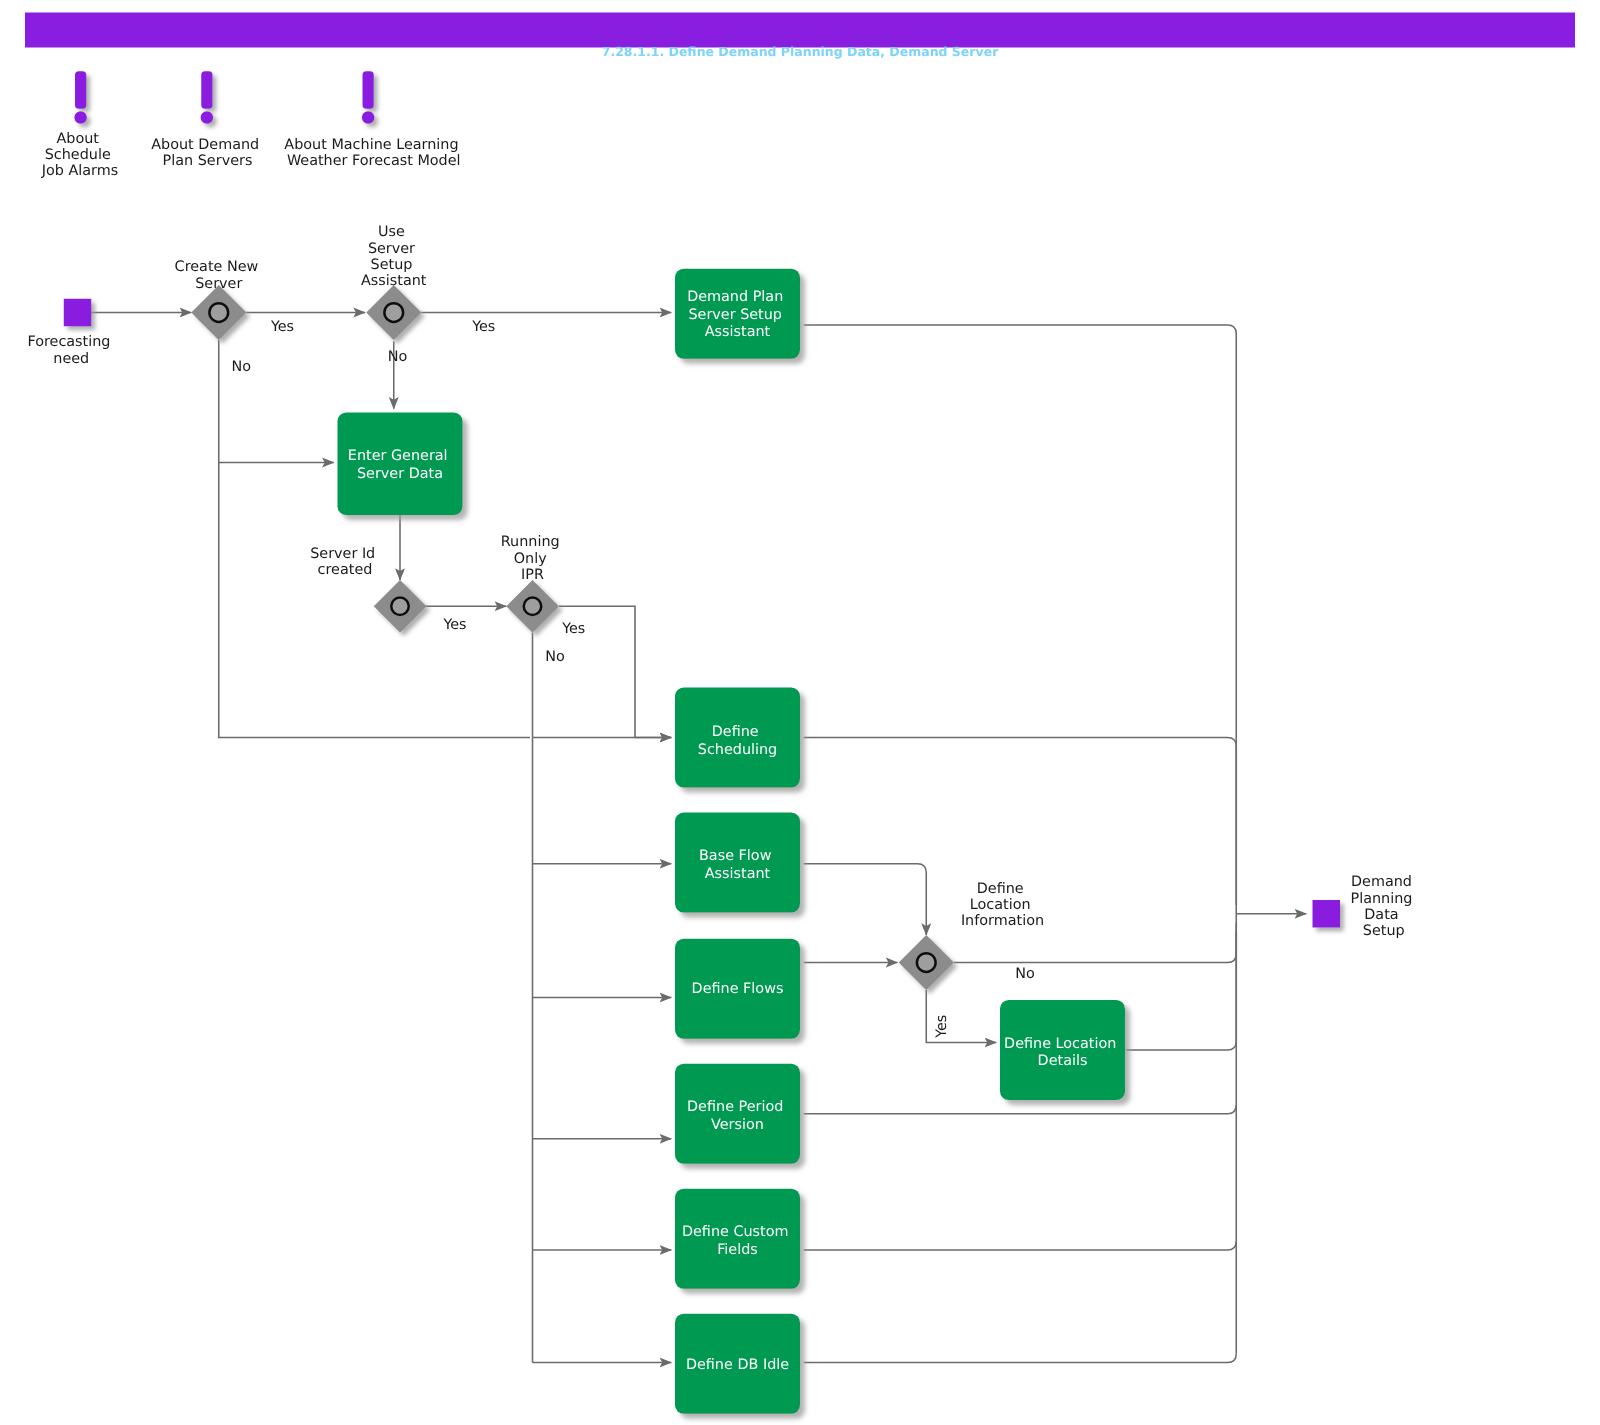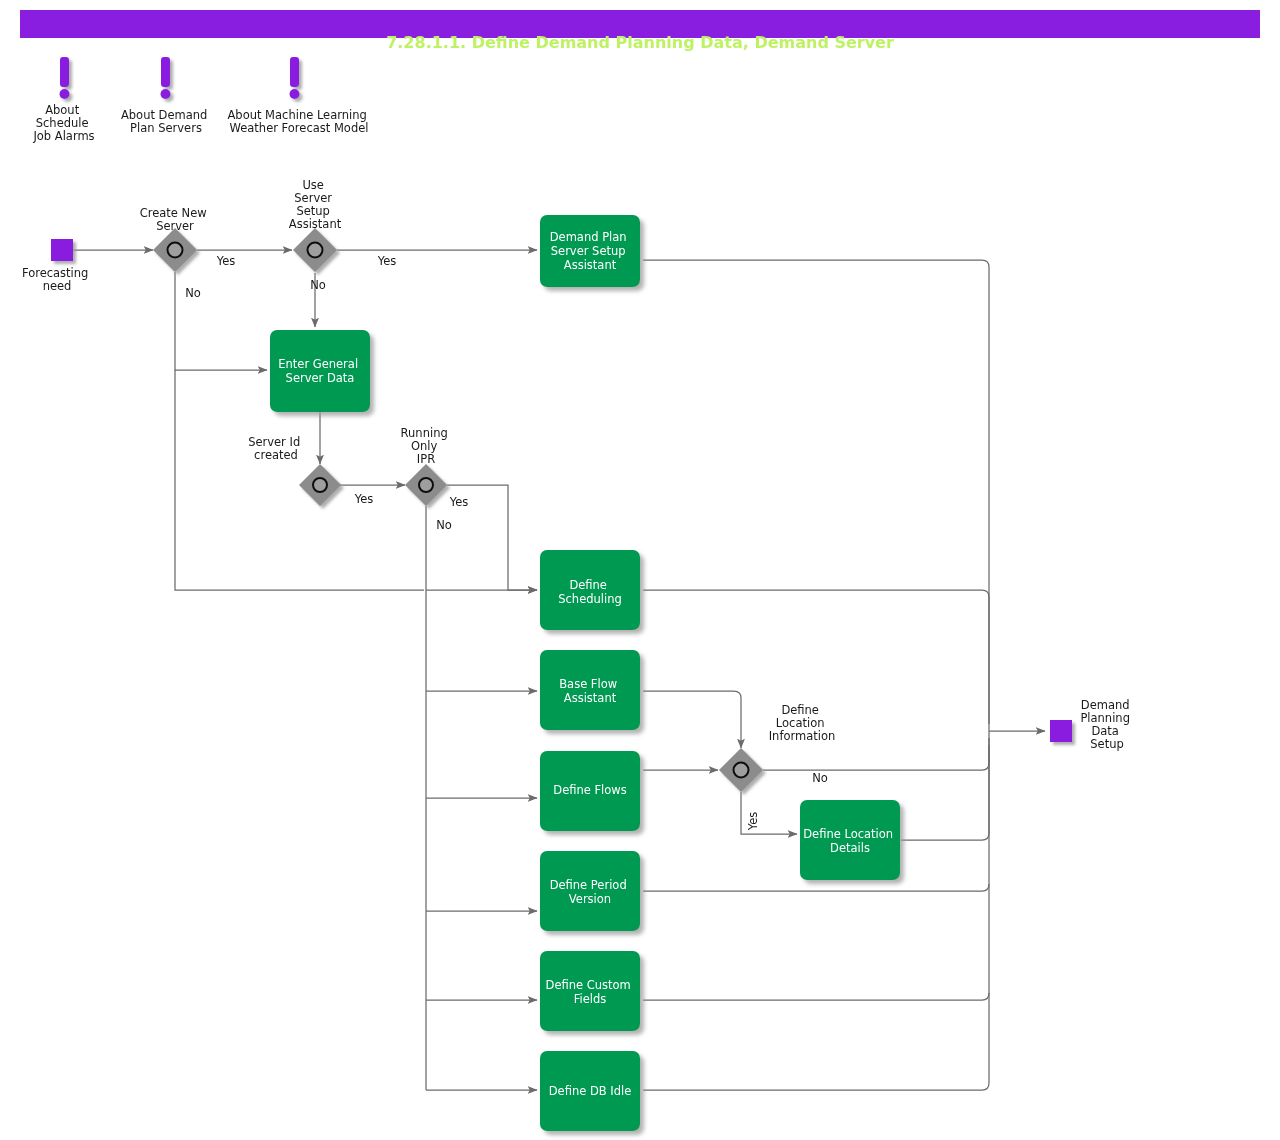--- a/index.html
+++ b/index.html
@@ -1,20 +1,20 @@
 <!DOCTYPE html>
 <html><head>
 <meta charset="utf-8">
 <style>
   html,body{margin:0;padding:0;background:#ffffff;}
   body{width:1280px;height:1140px;position:relative;
        font-family:"DejaVu Sans","Liberation Sans",sans-serif;}
   #titlebar{position:absolute;left:20px;top:10px;width:1240px;height:28px;
             background:#8A1EE0;display:flex;align-items:center;justify-content:center;}
-  #titlebar .ttl{color:#bef264;font-size:16px;font-weight:bold;letter-spacing:0px;
+  #titlebar .ttl{color:#7dd3fc;font-size:10px;font-weight:bold;letter-spacing:0px;
                  font-family:"DejaVu Sans","Liberation Sans",sans-serif;margin-top:36px;}
   svg#flow{position:absolute;left:0;top:0;width:1280px;height:1140px;}
   .lbl{font-family:"DejaVu Sans","Liberation Sans",sans-serif;font-size:11.5px;fill:#1a1a1a;}
   .nodelbl{font-family:"DejaVu Sans","Liberation Sans",sans-serif;font-size:11.5px;fill:#ffffff;}
   .notelbl{font-family:"DejaVu Sans","Liberation Sans",sans-serif;font-size:11.5px;fill:#1a1a1a;}
   .edge{stroke:#6b6b6b;stroke-width:1.25;fill:none;}
   .arrowhd{fill:#6b6b6b;}
 </style>
 </head>
 <body>

